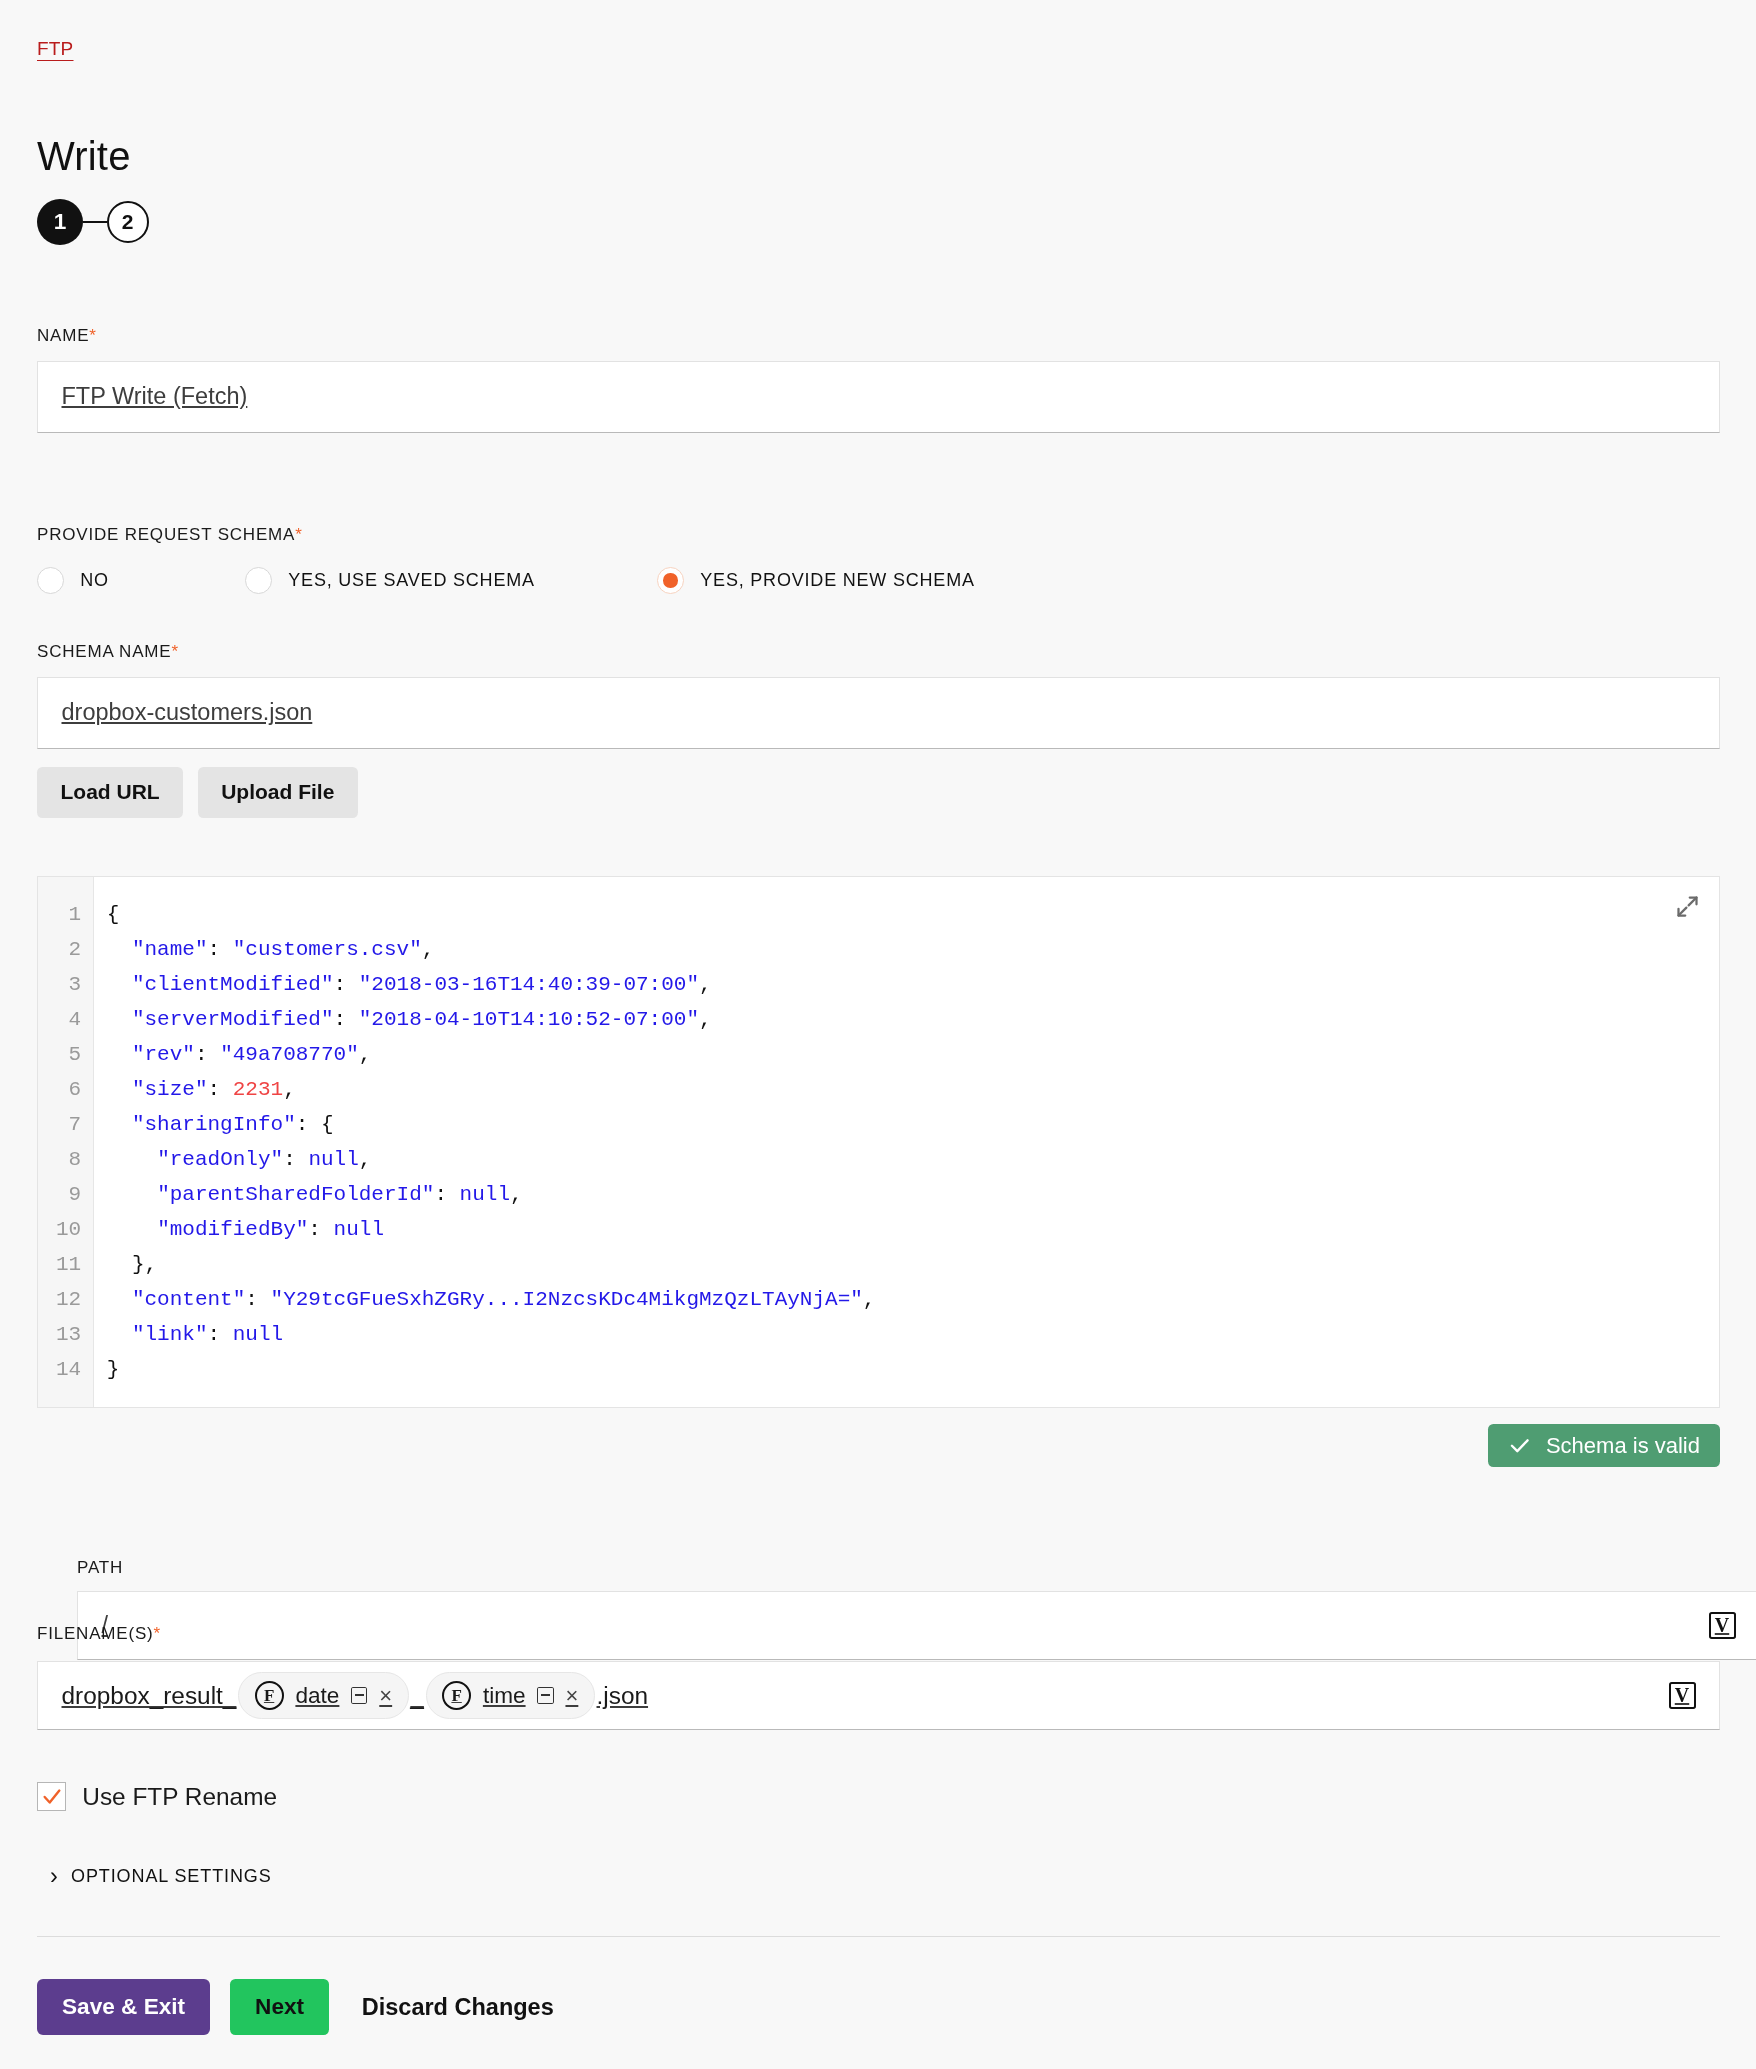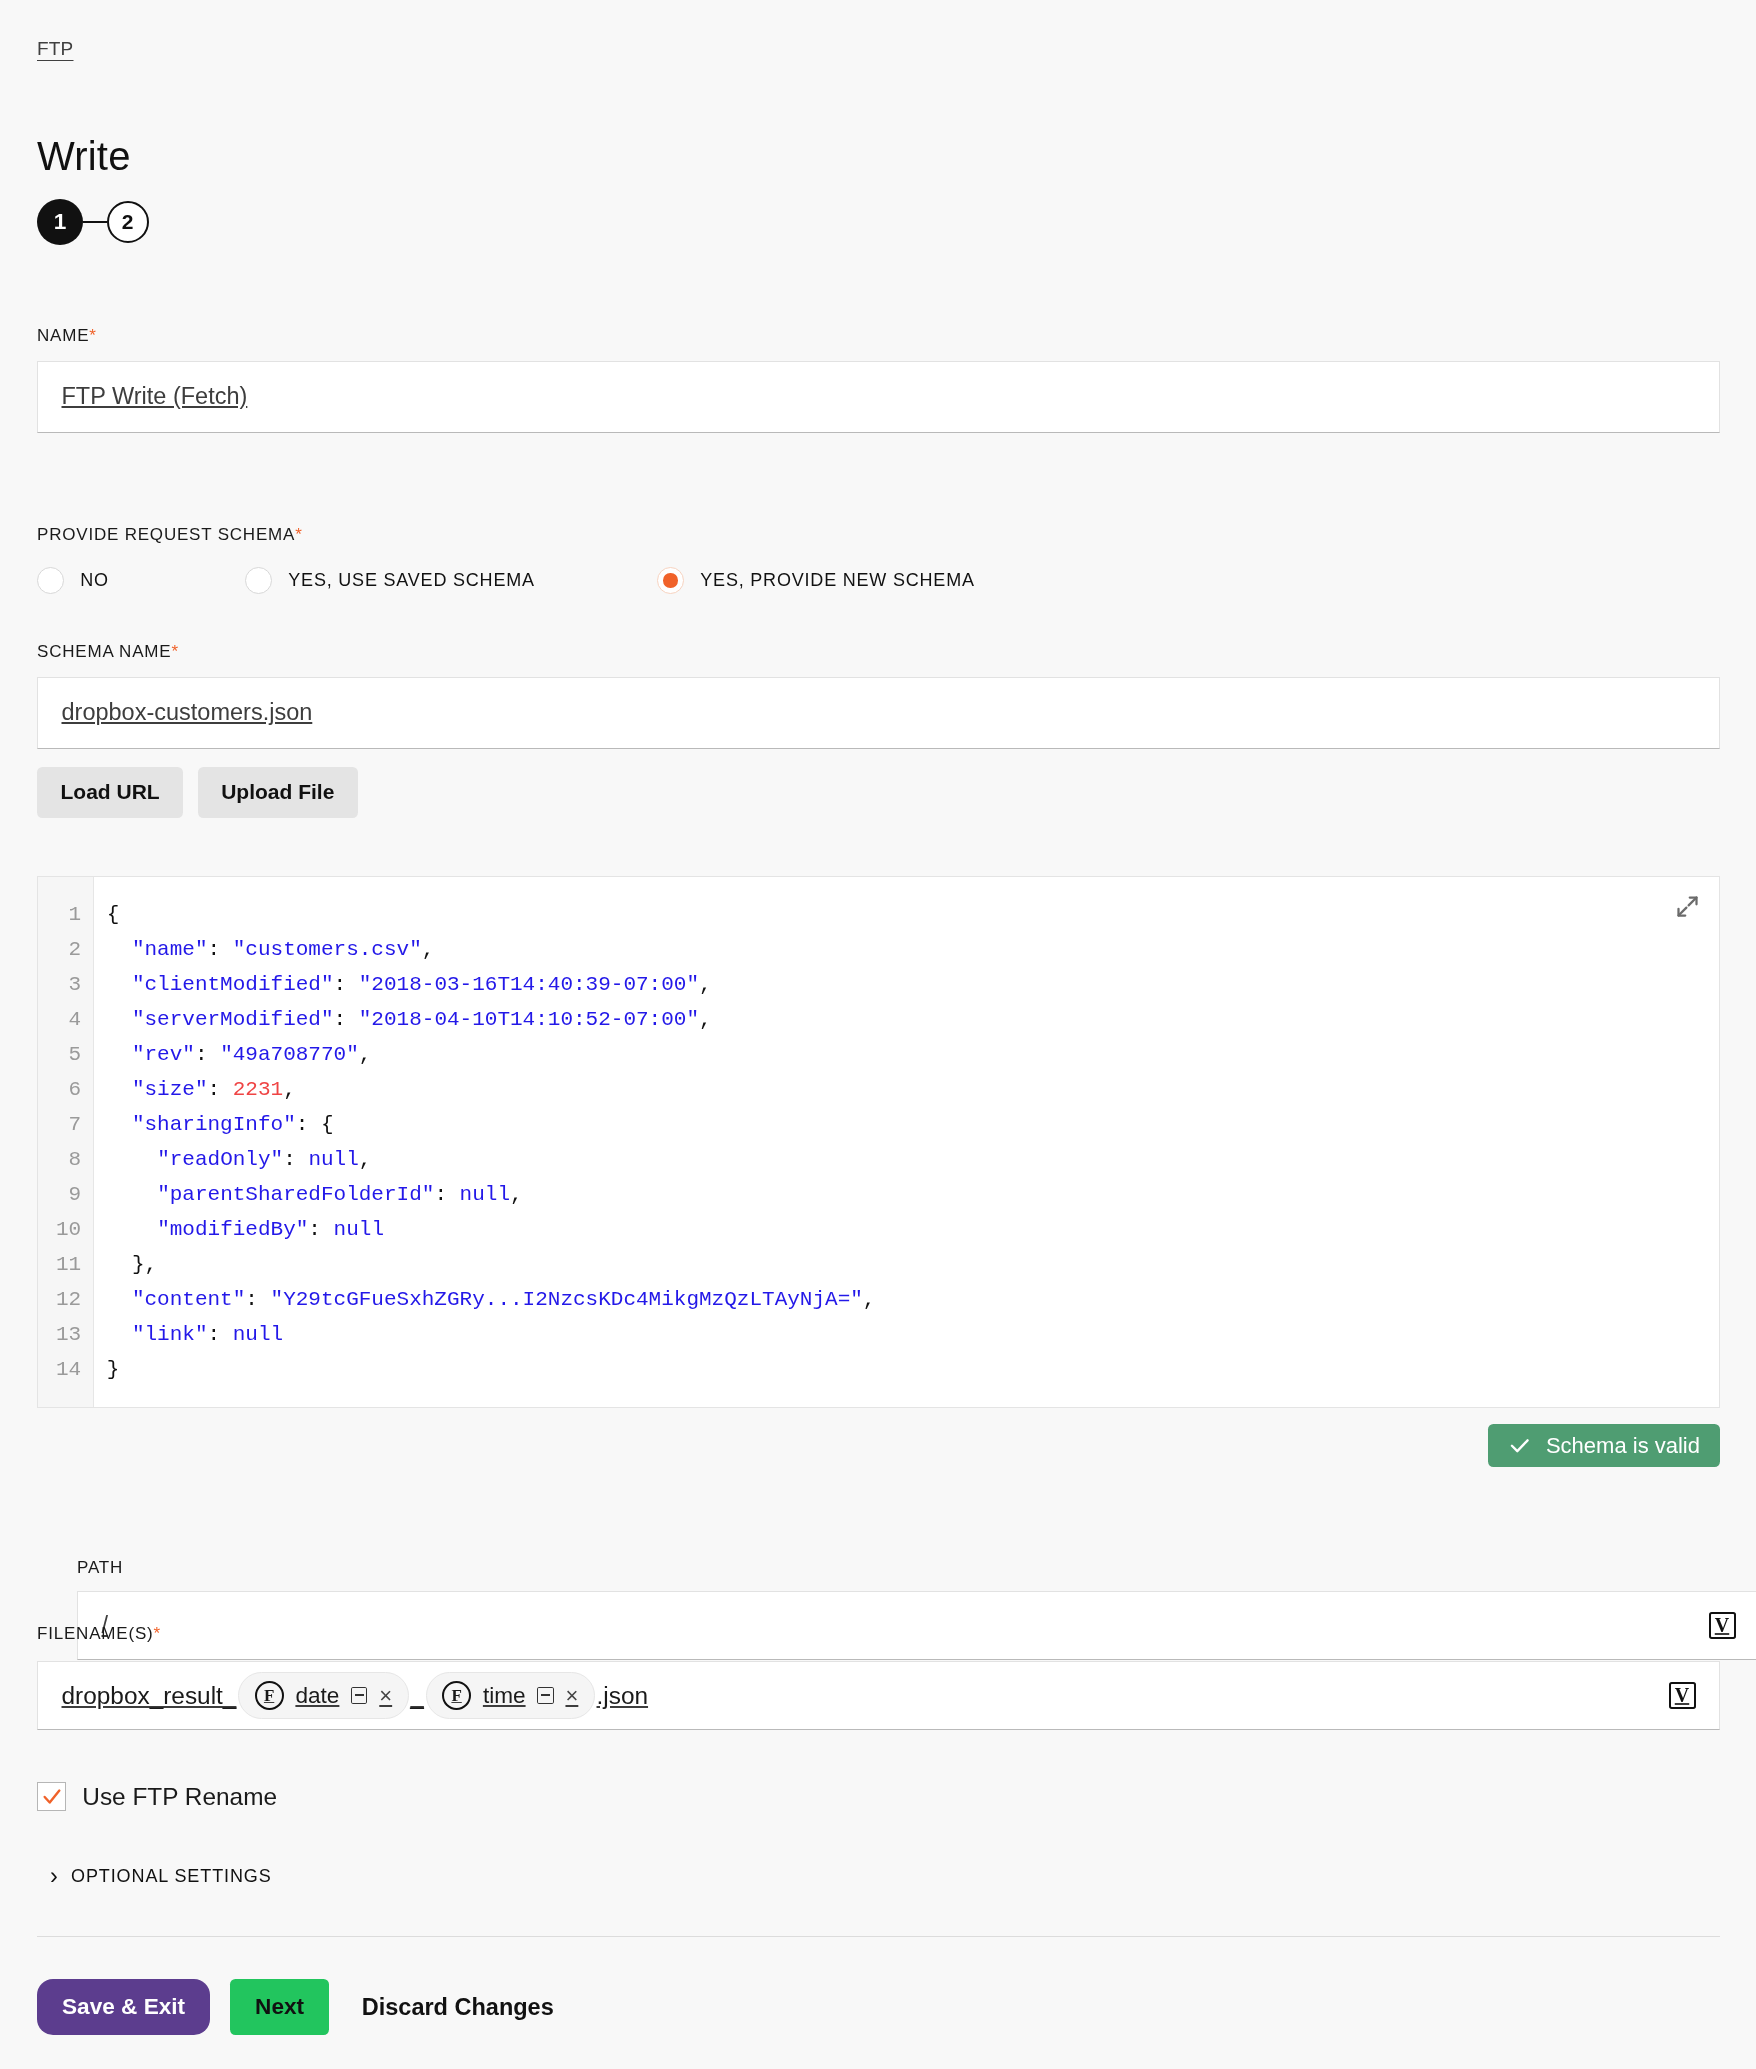--- a/index.html
+++ b/index.html
@@ -9,21 +9,21 @@
     background: #f8f8f8;
     font-family: "Liberation Sans", sans-serif;
     color: #111;
     overflow: hidden;
   }
   .page { position: relative; width: 1757px; height: 2070px; padding: 0 37px; }
 
   
   .breadcrumb {
     position: absolute; left: 37px; top: 38px;
-    font-size: 19px; color: #404040;
+    font-size: 19px; color: #b91c1c;
     text-decoration: underline; text-underline-offset: 4.5px;
     letter-spacing: 0.2px;
   }
 
   
   .page-title {
     position: absolute; left: 37px; top: 107px;
     font-size: 40px; font-weight: 400; color: #111; letter-spacing: 0.2px;
   }
 
@@ -145,21 +145,21 @@
   .cbox svg { width: 22px; height: 22px; }
   .cbox-label { font-size: 24.4px; margin-left: 16.3px; color: #1a1a1a; }
 
   
   .optional-row { display: flex; align-items: center; }
   .chev { font-size: 23.5px; color: #111; width: 34px; text-align: center; }
   .optional-label { font-size: 18px; letter-spacing: 0.9px; text-transform: uppercase; }
 
   
   .btn-primary {
-    background: #5c3d8e; color: #fff; border: none; border-radius: 16px;
+    background: #5c3d8e; color: #fff; border: none; border-radius: 6px;
     height: 56px; padding: 0 25px; font-size: 22.6px; font-weight: 700;
     font-family: "Liberation Sans", sans-serif;
     display: inline-flex; align-items: center;
   }
   .btn-next {
     background: #22c55e; color: #111; border: none; border-radius: 5.4px;
     height: 56px; padding: 0 25px; font-size: 22.6px; font-weight: 700;
     font-family: "Liberation Sans", sans-serif;
     display: inline-flex; align-items: center;
   }

